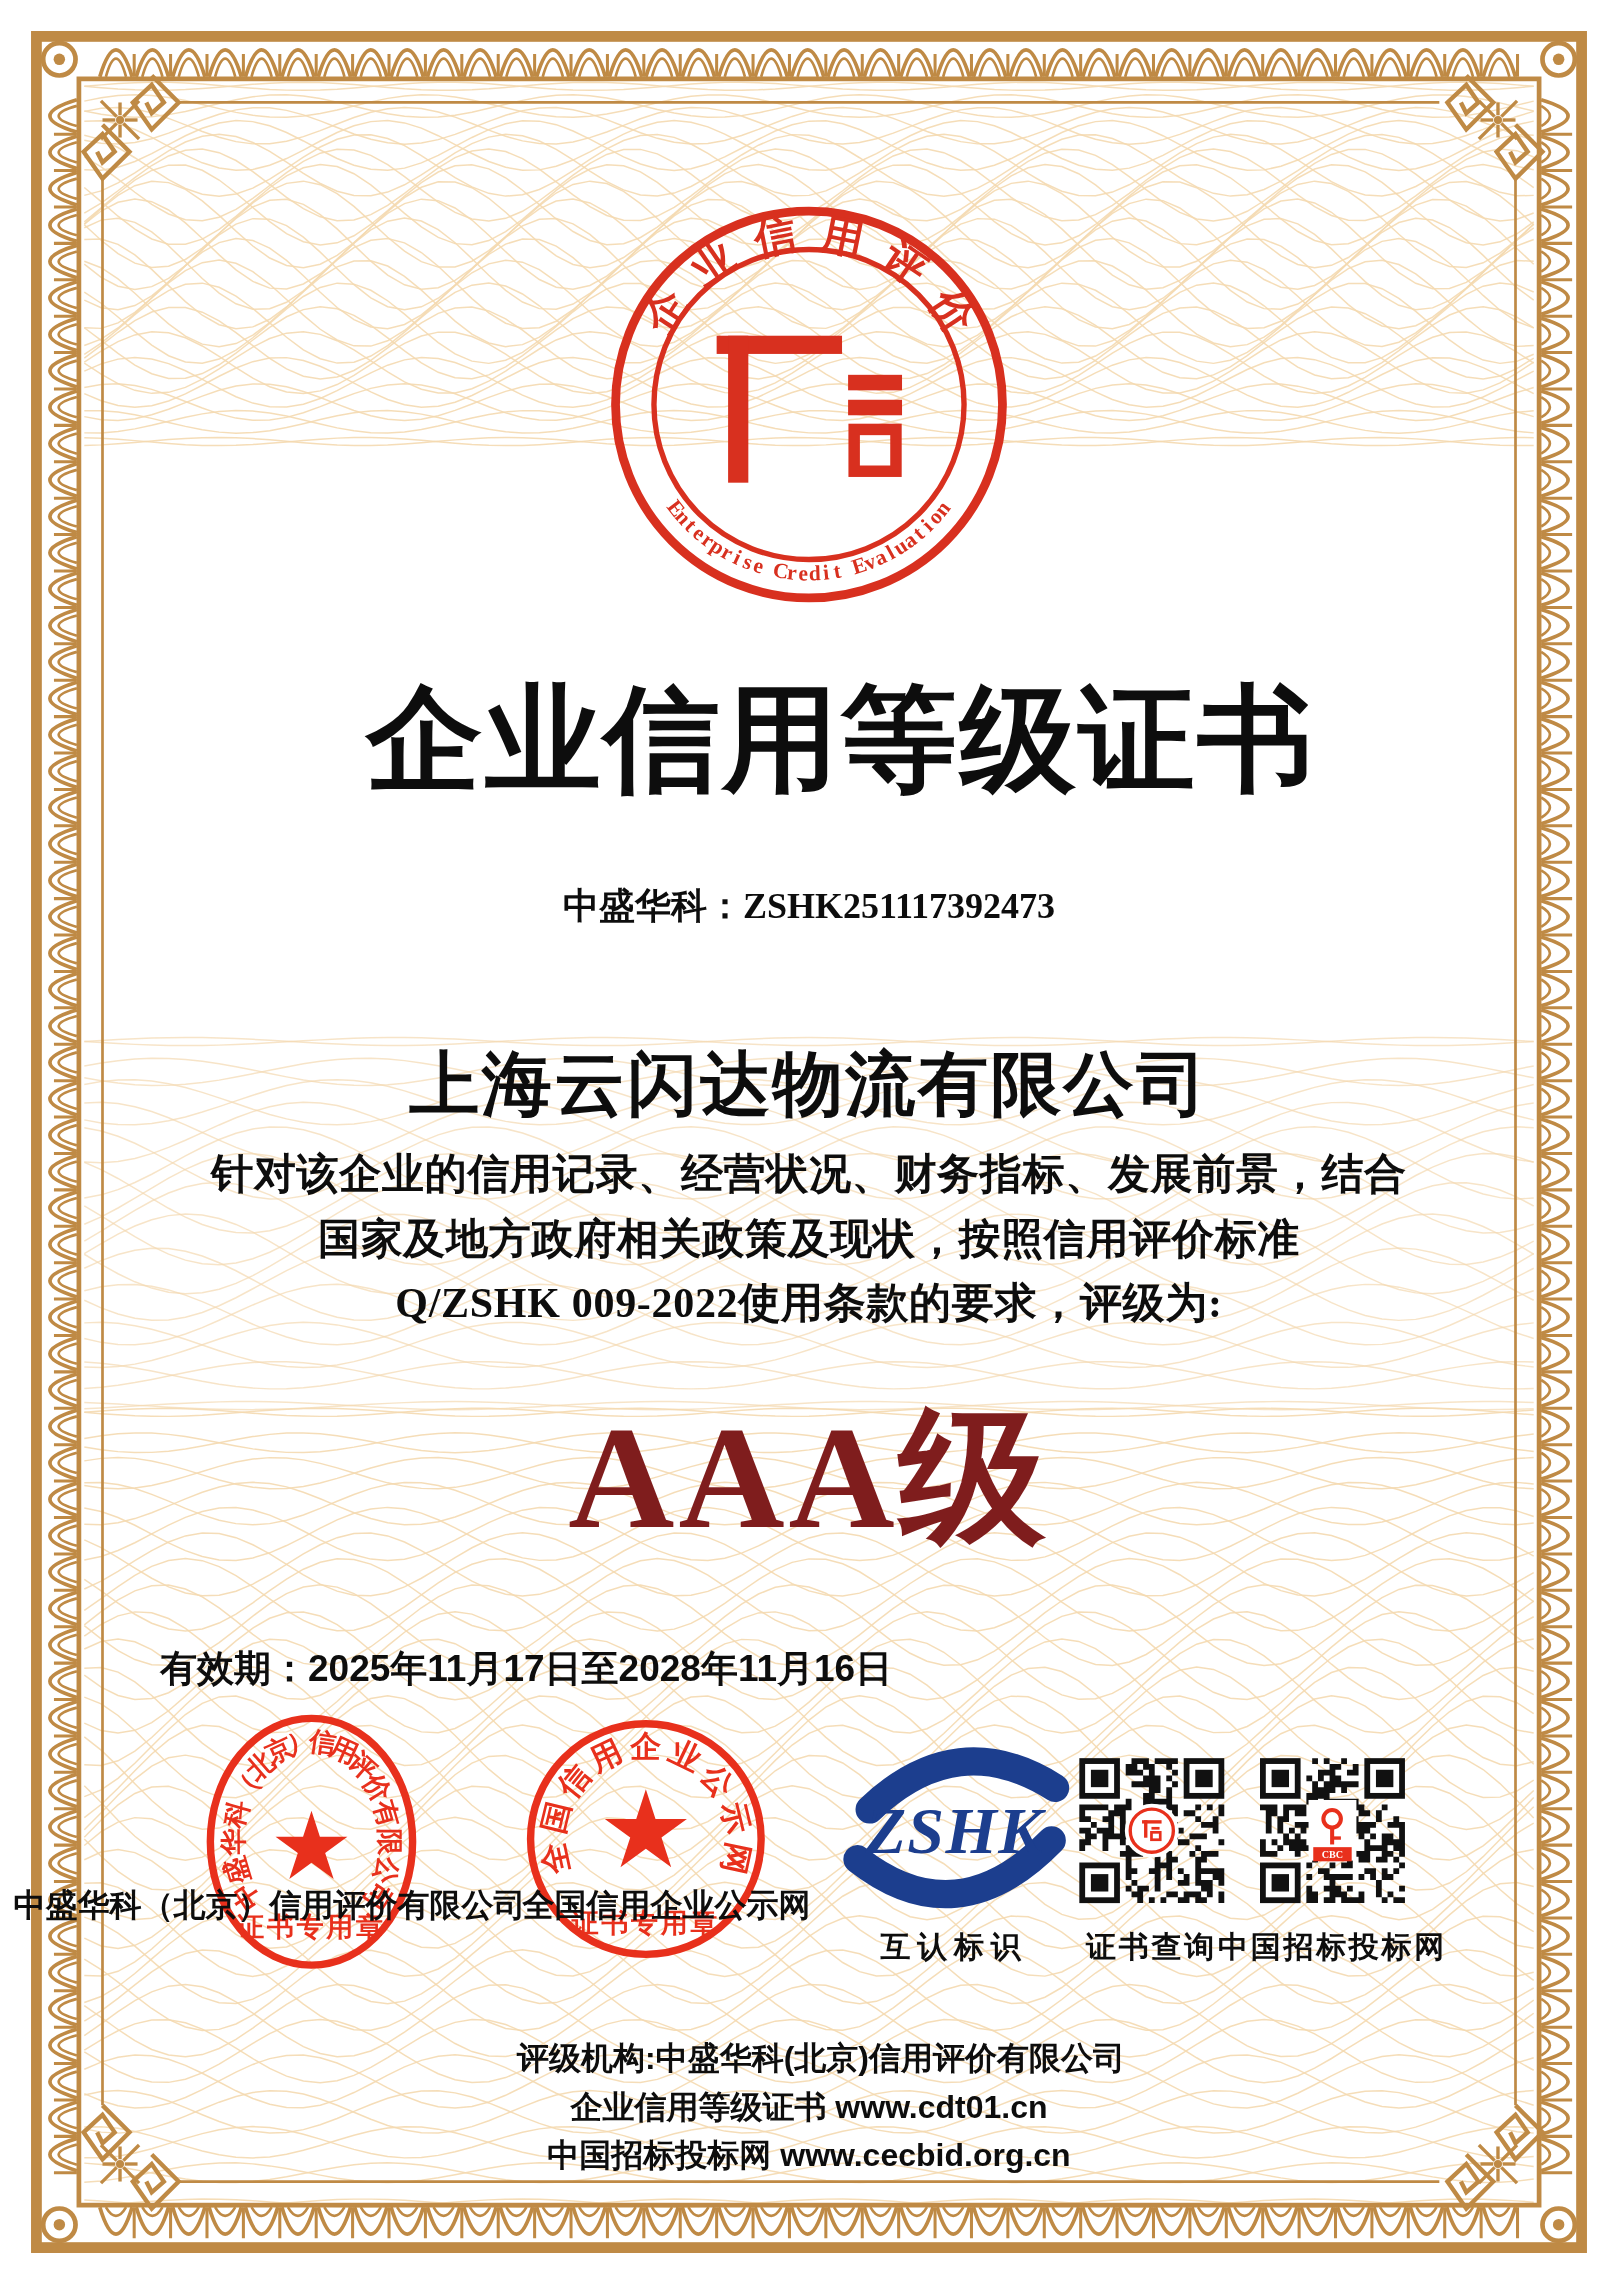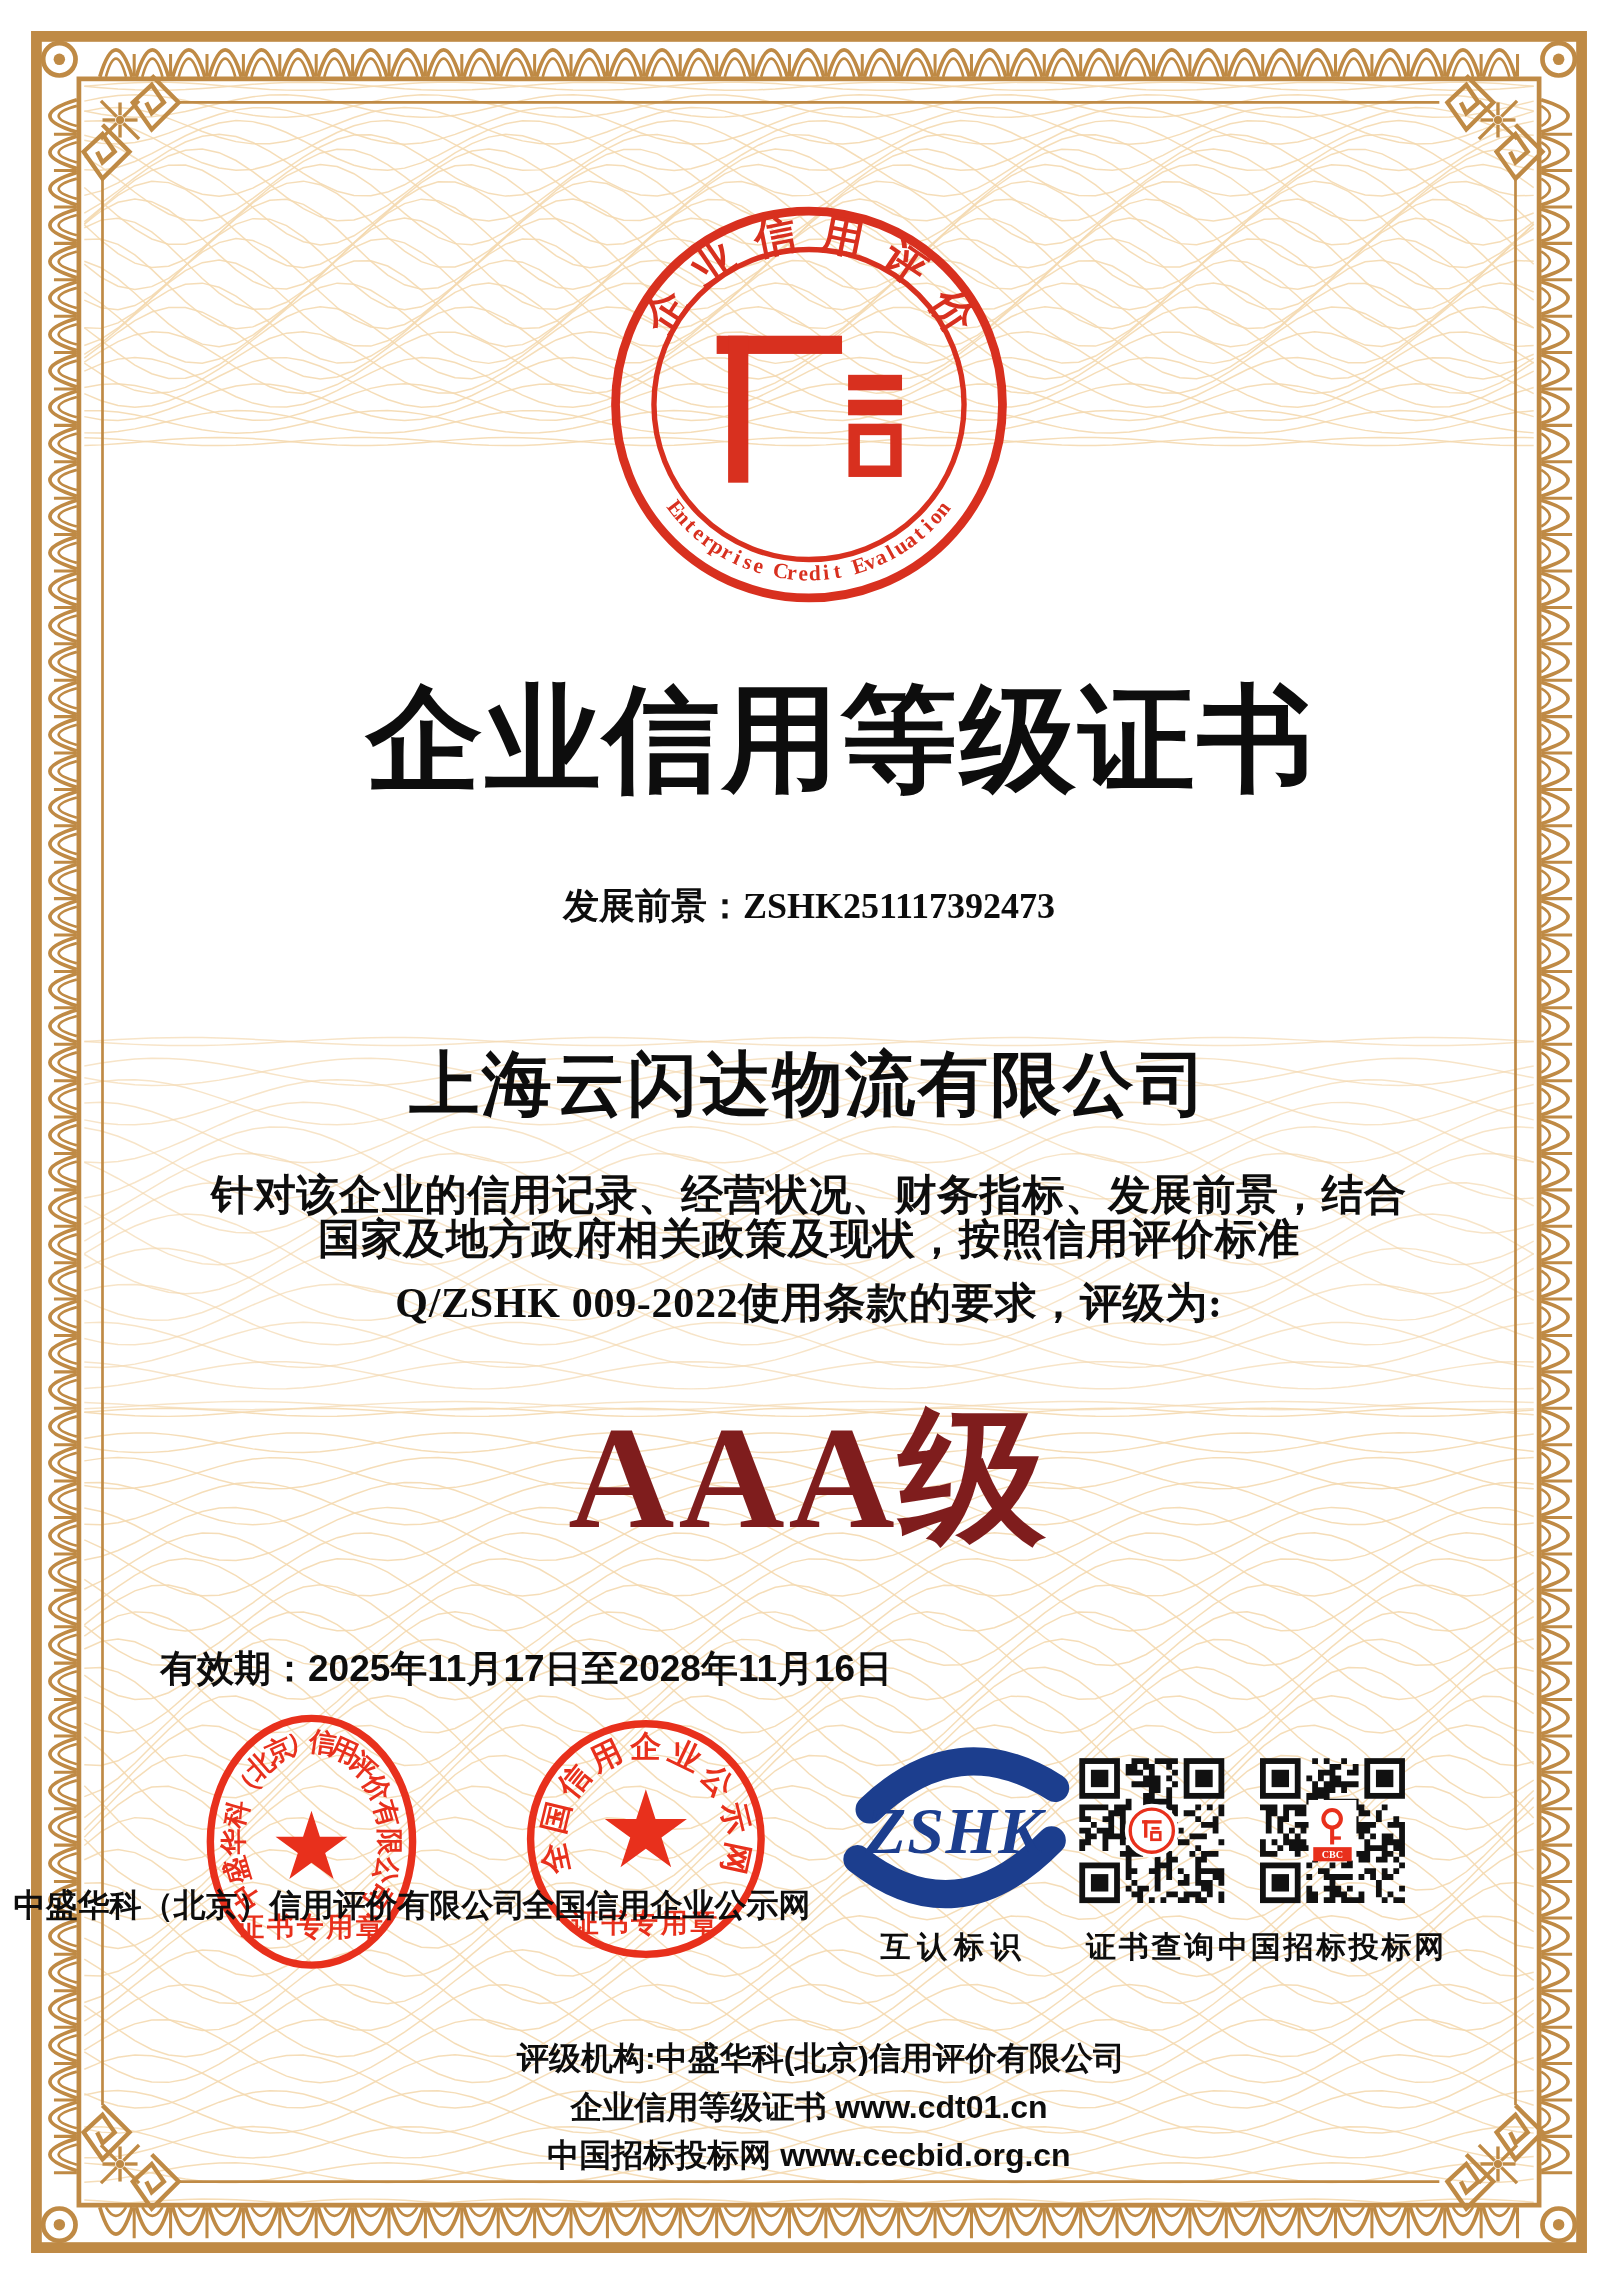--- a/index.html
+++ b/index.html
@@ -6,21 +6,21 @@
   body{width:1618px;height:2284px;overflow:hidden;
        font-family:"Liberation Serif","DejaVu Serif",serif;}
   .page{position:relative;width:1618px;height:2284px;background:#fff;}
   #deco{position:absolute;left:0;top:0;}
   .txt{position:absolute;white-space:nowrap;color:#0d0d0d;}
   .ctr{left:0;width:1618px;text-align:center;}
   .title{top:662px;font-size:116px;font-weight:bold;letter-spacing:2.7px;padding-left:32px;}
   .certno{top:882px;font-size:36px;font-weight:bold;}
   .company{top:1038px;font-size:70px;font-weight:bold;letter-spacing:2.7px;}
   .bodyline{font-size:42px;font-weight:bold;letter-spacing:0.7px;}
-  .b1{top:1146px;margin-top:21px;} .b2{top:1211px;} .b3{top:1275px;}
+  .b1{top:1146px;} .b2{top:1211px;} .b3{top:1275px;}
   .rating{top:1404px;font-size:147px;font-weight:bold;color:#7f1d1d;letter-spacing:4px;line-height:1;}
   .validity{top:1644px;left:160px;font-size:37px;font-weight:bold;
             font-family:"Liberation Sans","DejaVu Sans",sans-serif;}
   .stamplabel{top:1884px;font-size:32px;font-weight:bold;}
   .sl-left{left:13.5px;width:600px;text-align:left;}
   .sl-right{left:363px;width:607px;text-align:center;}
   .zshklabel{top:1927px;left:819px;width:270px;text-align:center;
              font-size:30px;font-weight:bold;letter-spacing:6.7px;}
   .qrlabel{top:1927px;font-size:30px;font-weight:bold;letter-spacing:2.7px;}
   .ql-1{left:983px;width:337px;text-align:center;}
@@ -343,21 +343,21 @@
         <rect x="1941" y="2670" width="71" height="90" fill="#fff"></rect>
         <circle cx="1976" cy="2698" r="13" fill="none" stroke="#e8301c" stroke-width="6"></circle>
         <rect x="1973" y="2710" width="6" height="26" fill="#e8301c"></rect>
         <rect x="1976" y="2724" width="13" height="5" fill="#e8301c"></rect>
         <rect x="1948" y="2740" width="57" height="21" fill="#e8301c"></rect>
         <text x="1976.5" y="2756" text-anchor="middle" fill="#fff" font-size="15" font-weight="bold" font-family="&quot;Liberation Serif&quot;,&quot;DejaVu Serif&quot;,serif">CBC</text>
       </g>
     </svg>
 
   <div class="txt ctr title">企业信用等级证书</div>
-  <div class="txt ctr certno"><span>发展前景：</span><span>ZSHK251117392473</span></div>
+  <div class="txt ctr certno"><span>中盛华科：</span><span>ZSHK251117392473</span></div>
   <div class="txt ctr company">上海云闪达物流有限公司</div>
   <div class="txt ctr bodyline b1">针对该企业的信用记录、经营状况、财务指标、发展前景，结合</div>
   <div class="txt ctr bodyline b2">国家及地方政府相关政策及现状，按照信用评价标准</div>
   <div class="txt ctr bodyline b3">Q/ZSHK 009-2022使用条款的要求，评级为:</div>
   <div class="txt ctr rating">AAA级</div>
   <div class="txt validity">有效期：2025年11月17日至2028年11月16日</div>
   <div class="txt stamplabel sl-left">中盛华科（北京）信用评价有限公司</div>
   <div class="txt stamplabel sl-right">全国信用企业公示网</div>
   <div class="txt zshklabel">互认标识</div>
   <div class="txt qrlabel ql-1">证书查询</div>

